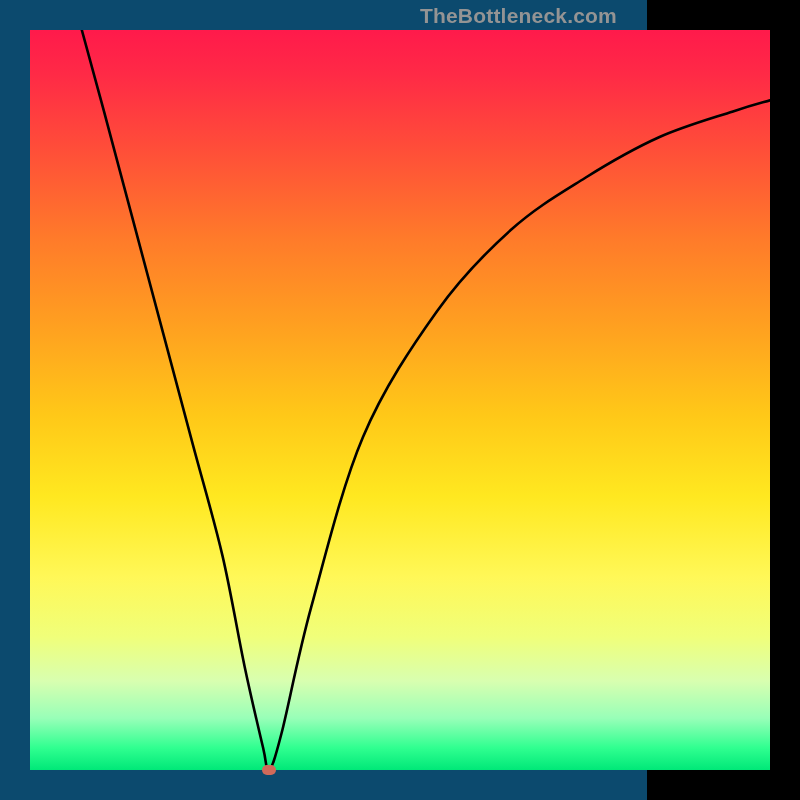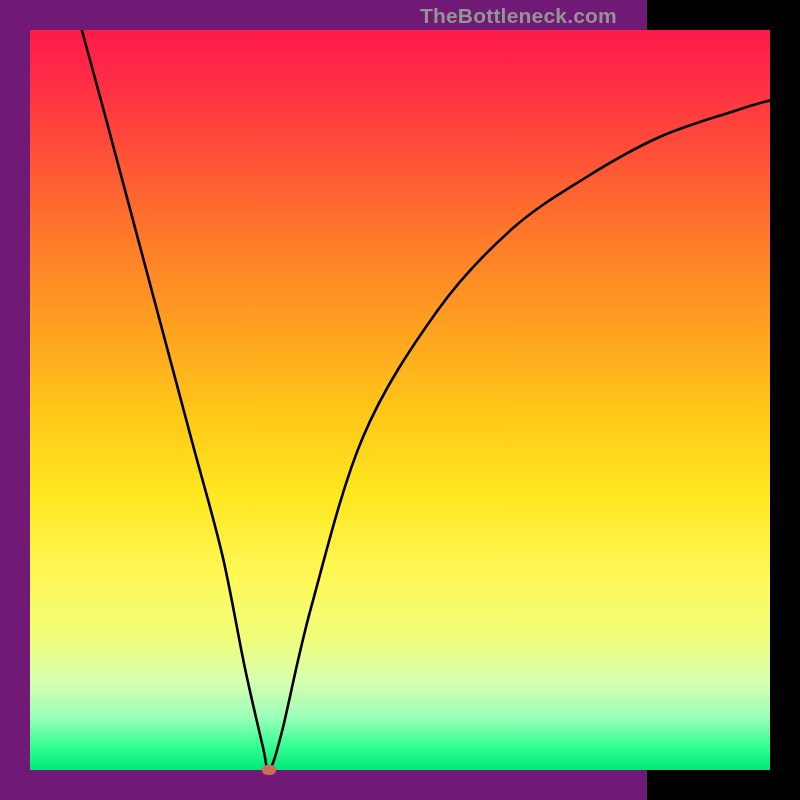--- a/index.html
+++ b/index.html
@@ -1,20 +1,20 @@
 <!DOCTYPE html>
 <html><head>
 <meta charset="utf-8">
 <style>
   * { margin: 0; padding: 0; box-sizing: border-box; }
   html, body { width: 800px; height: 800px; overflow: hidden; background: #000; }
   .frame {
     width: 647px;
     height: 800px;
-    background: #701a75;
+    background: #0c4a6e;
     position: relative;
   }
   .plot-area {
     position: absolute;
     left: 30px;
     top: 30px;
     width: 740px;
     height: 740px;
     background: linear-gradient(to bottom,
       #ff1a4b 0%,

